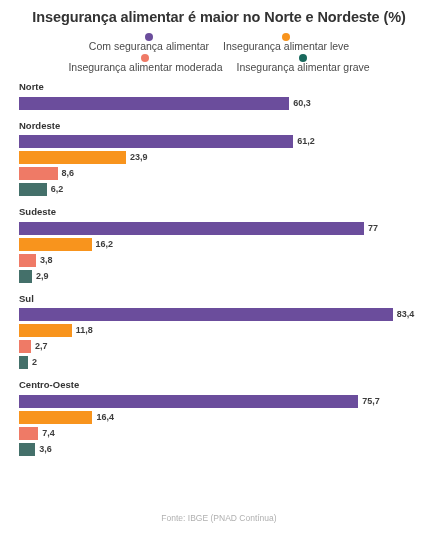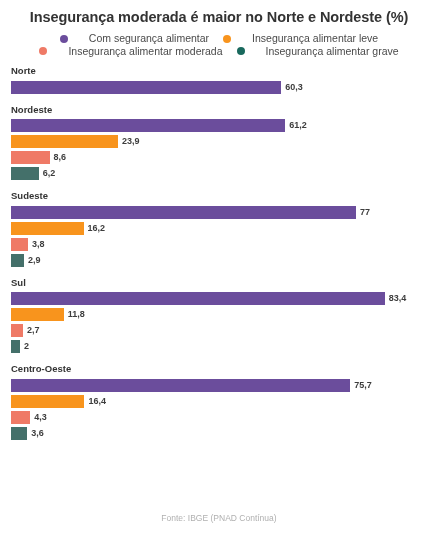--- a/index.html
+++ b/index.html
@@ -42,44 +42,43 @@
     row-gap: 2px;
   }
   .legend-row {
     display: flex;
     flex-direction: row;
     justify-content: center;
     column-gap: 14px;
   }
   .legend-item {
     display: flex;
-    flex-direction: row;
+    flex-direction: column;
     align-items: center;
     column-gap: 4px;
-    gap: 21px;
   }
   .legend-dot {
     width: 8px;
     height: 8px;
     border-radius: 50%;
     display: inline-block;
     flex: none;
   }
   .legend-label {
     font-size: 10.5px;
     color: #4a4a4a;
     white-space: nowrap;
     line-height: 1;
   }
 
   
   .plot {
     position: relative;
     margin-top: 10px;
-    padding-left: 11px;
+    padding-left: 19px;
     padding-right: 4px;
   }
 
   .group {
     margin-bottom: 11px;
   }
   .group:last-child {
     margin-bottom: 2px;
   }
 
@@ -127,21 +126,21 @@
     font-size: 8.5px;
     color: #b0b0b0;
     line-height: 1;
   }
 </style>
 </head>
 <body>
 
 <div id="chart-root">
 
-  <div class="chart-title">Insegurança moderada é maior no Norte e Nordeste (%)</div>
+  <div class="chart-title">Insegurança alimentar é maior no Norte e Nordeste (%)</div>
 
   <div class="legend">
     <div class="legend-row">
       <div class="legend-item">
         <span class="legend-dot" style="background: rgb(107, 77, 156);"></span>
         <span class="legend-label">Com segurança alimentar</span>
       </div>
       <div class="legend-item">
         <span class="legend-dot" style="background: rgb(248, 148, 29);"></span>
         <span class="legend-label">Insegurança alimentar leve</span>
@@ -229,21 +228,21 @@
         <div class="bar-row">
           <div class="bar" style="background: rgb(107, 77, 156); width: 339.136px;"></div>
           <span class="bar-value">75,7</span>
         </div>
         <div class="bar-row">
           <div class="bar" style="background: rgb(248, 148, 29); width: 73.472px;"></div>
           <span class="bar-value">16,4</span>
         </div>
         <div class="bar-row">
           <div class="bar" style="background: rgb(239, 122, 102); width: 19.264px;"></div>
-          <span class="bar-value">4,3</span>
+          <span class="bar-value">7,4</span>
         </div>
         <div class="bar-row">
           <div class="bar" style="background: rgb(68, 112, 106); width: 16.128px;"></div>
           <span class="bar-value">3,6</span>
         </div>
       </div>
     </div>
 
   <div class="chart-source">Fonte: IBGE (PNAD Contínua)</div>
 

